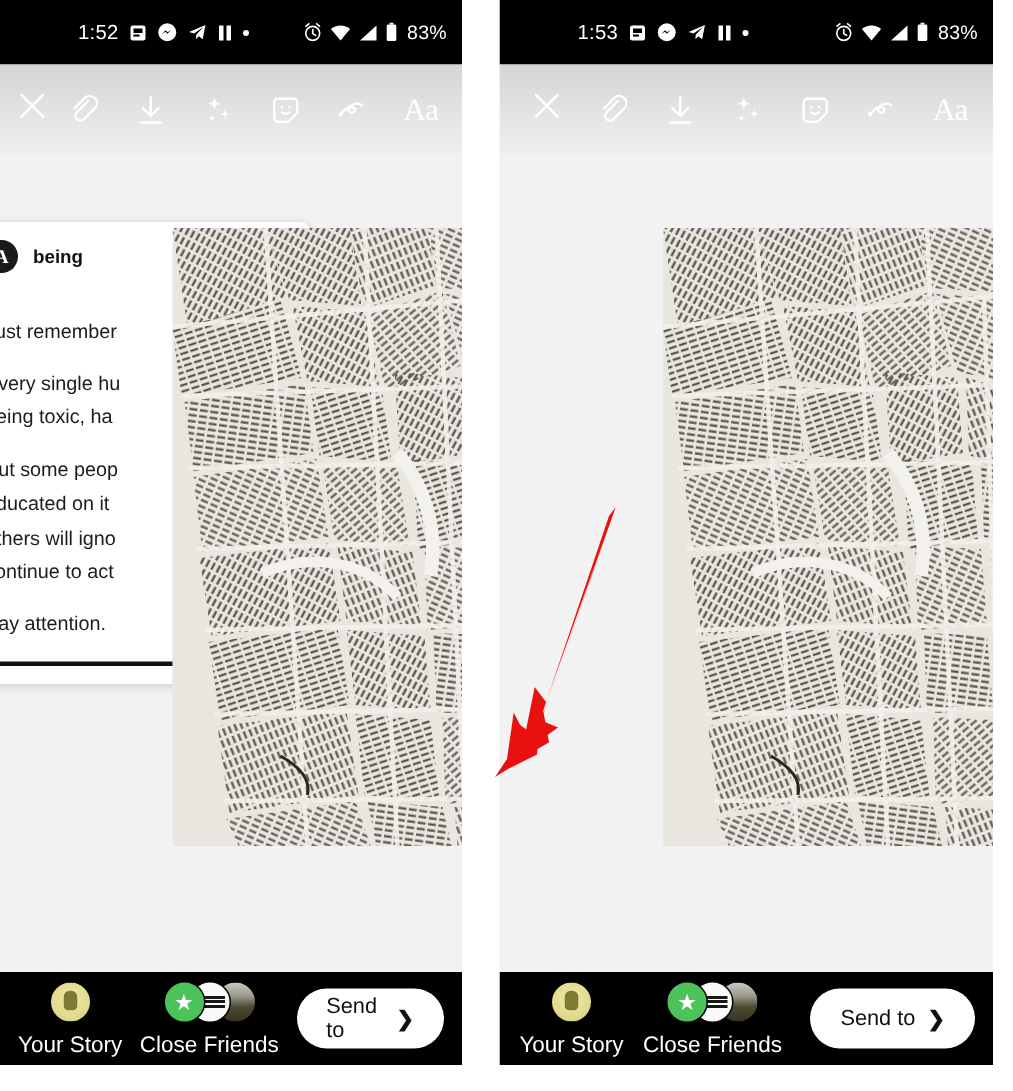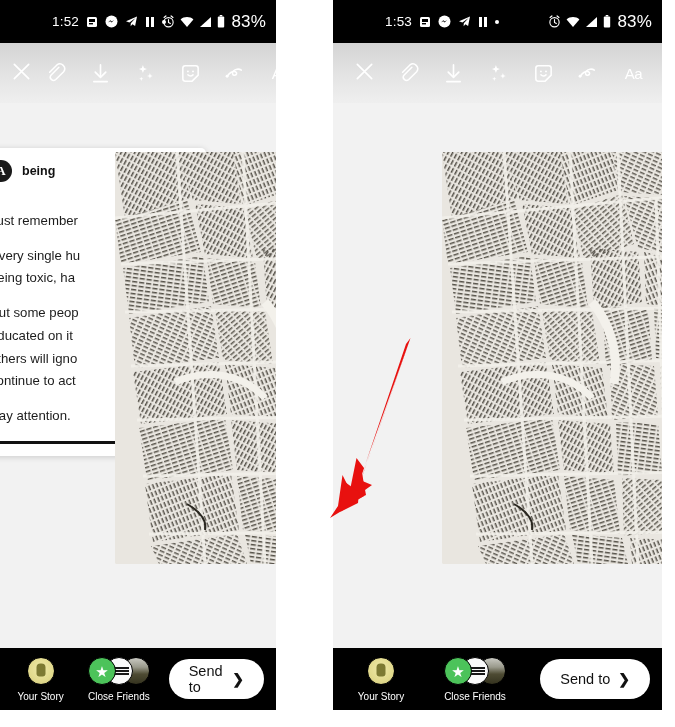--- a/index.html
+++ b/index.html
@@ -12,21 +12,21 @@
   .screen { position: relative; width: 675px; height: 727px; background: #ffffff; }
 
   
   .panel {
     position: absolute;
     top: 0;
     height: 710px;
     overflow: hidden;
     background: #f1f1f1;
   }
-  .panel.left  { left: 0px;   width: 276px; }
+  .panel.left  { left: 0px;   width: 308px; }
   .panel.right { left: 333px; width: 329px; }
 
   
   .statusbar {
     position: relative;
     height: 43px;
     background: #000000;
     color: #ffffff;
     display: flex;
     align-items: center;
@@ -39,42 +39,42 @@
   }
   .panel.right .sb-left { margin-left: 52px; }
   .sb-time { font-size: 13.5px; font-weight: 400; }
   .sb-icon { display: inline-flex; align-items: center; justify-content: center; }
   .sb-icon svg { display: block; }
   .sb-dot { width: 4px; height: 4px; border-radius: 50%; background: #fff; display: inline-block; }
   .sb-right {
     position: absolute; right: 10px; top: 0; height: 43px;
     display: flex; align-items: center; gap: 5px;
   }
-  .sb-batt { font-size: 17px; margin-left: 1px; }
+  .sb-batt { font-size: 13px; margin-left: 1px; }
 
   
   .toolbar {
     position: relative;
     height: 60px;
     background: linear-gradient(to bottom, #d4d4d4 0%, #e4e4e4 55%, #efefef 100%);
     display: flex;
     align-items: center;
   }
   .tb-close { margin-left: 10px; width: 46px; display:flex; justify-content:center; }
   .tb-spacer { flex: 1; }
   .tb-icons { display: flex; align-items: center; gap: 0px; margin-right: 6px; }
   .tb-btn {
     width: 45px; height: 50px;
     display: flex; align-items: center; justify-content: center;
     color: #ffffff;
   }
   .tb-btn svg { display: block; }
   .tb-aa {
-    color: #ffffff; font-size: 15px; font-weight: 400;
-    font-family: Liberation Sans, sans-serif;
+    color: #ffffff; font-size: 21px; font-weight: 400;
+    font-family: Liberation Serif, serif;
     letter-spacing: -.5px;
   }
 
   
   .canvas {
     position: relative;
     height: 545px;
     background: #f2f2f2;
     overflow: hidden;
   }
@@ -139,21 +139,21 @@
     display: flex;
     align-items: center;
     padding: 0 12px;
   }
   .share-target {
     display: flex; flex-direction: column; align-items: center;
     margin-right: 18px;
     width: 72px;
   }
   .share-target.cf { width: 80px; }
-  .st-label { color: #ffffff; font-size: 10px; margin-top: 5px; white-space: nowrap; }
+  .st-label { color: #ffffff; font-size: 15px; margin-top: 5px; white-space: nowrap; }
   .st-avatars { position: relative; height: 30px; display: flex; align-items: center; }
   .st-av {
     width: 28px; height: 28px; border-radius: 50%;
     border: 1.5px solid #000;
     overflow: hidden; flex: none;
   }
   .av-story { background: radial-gradient(circle at 50% 40%, #efe9a8 0%, #e2da8d 60%, #cfc77c 100%); position: relative; }
   .av-story::after {
     content: ""; position: absolute; left: 50%; top: 46%;
     transform: translate(-50%,-50%);

